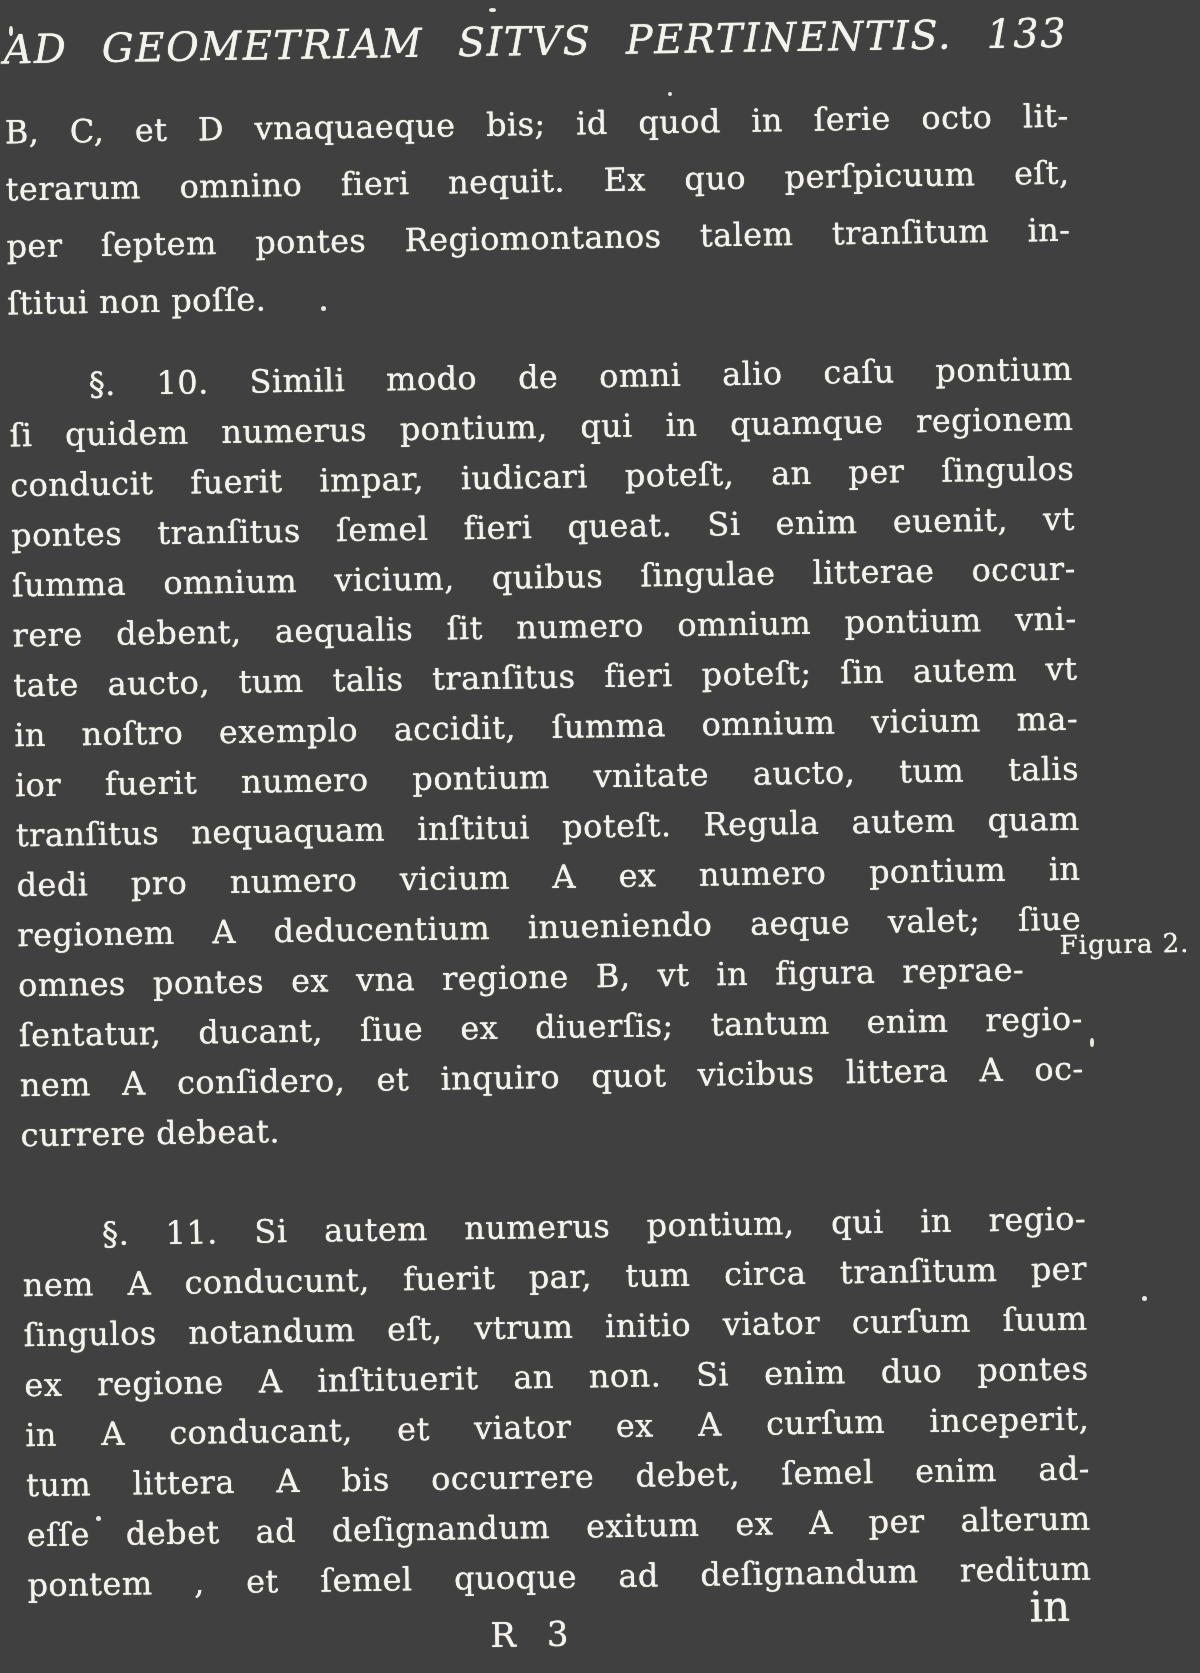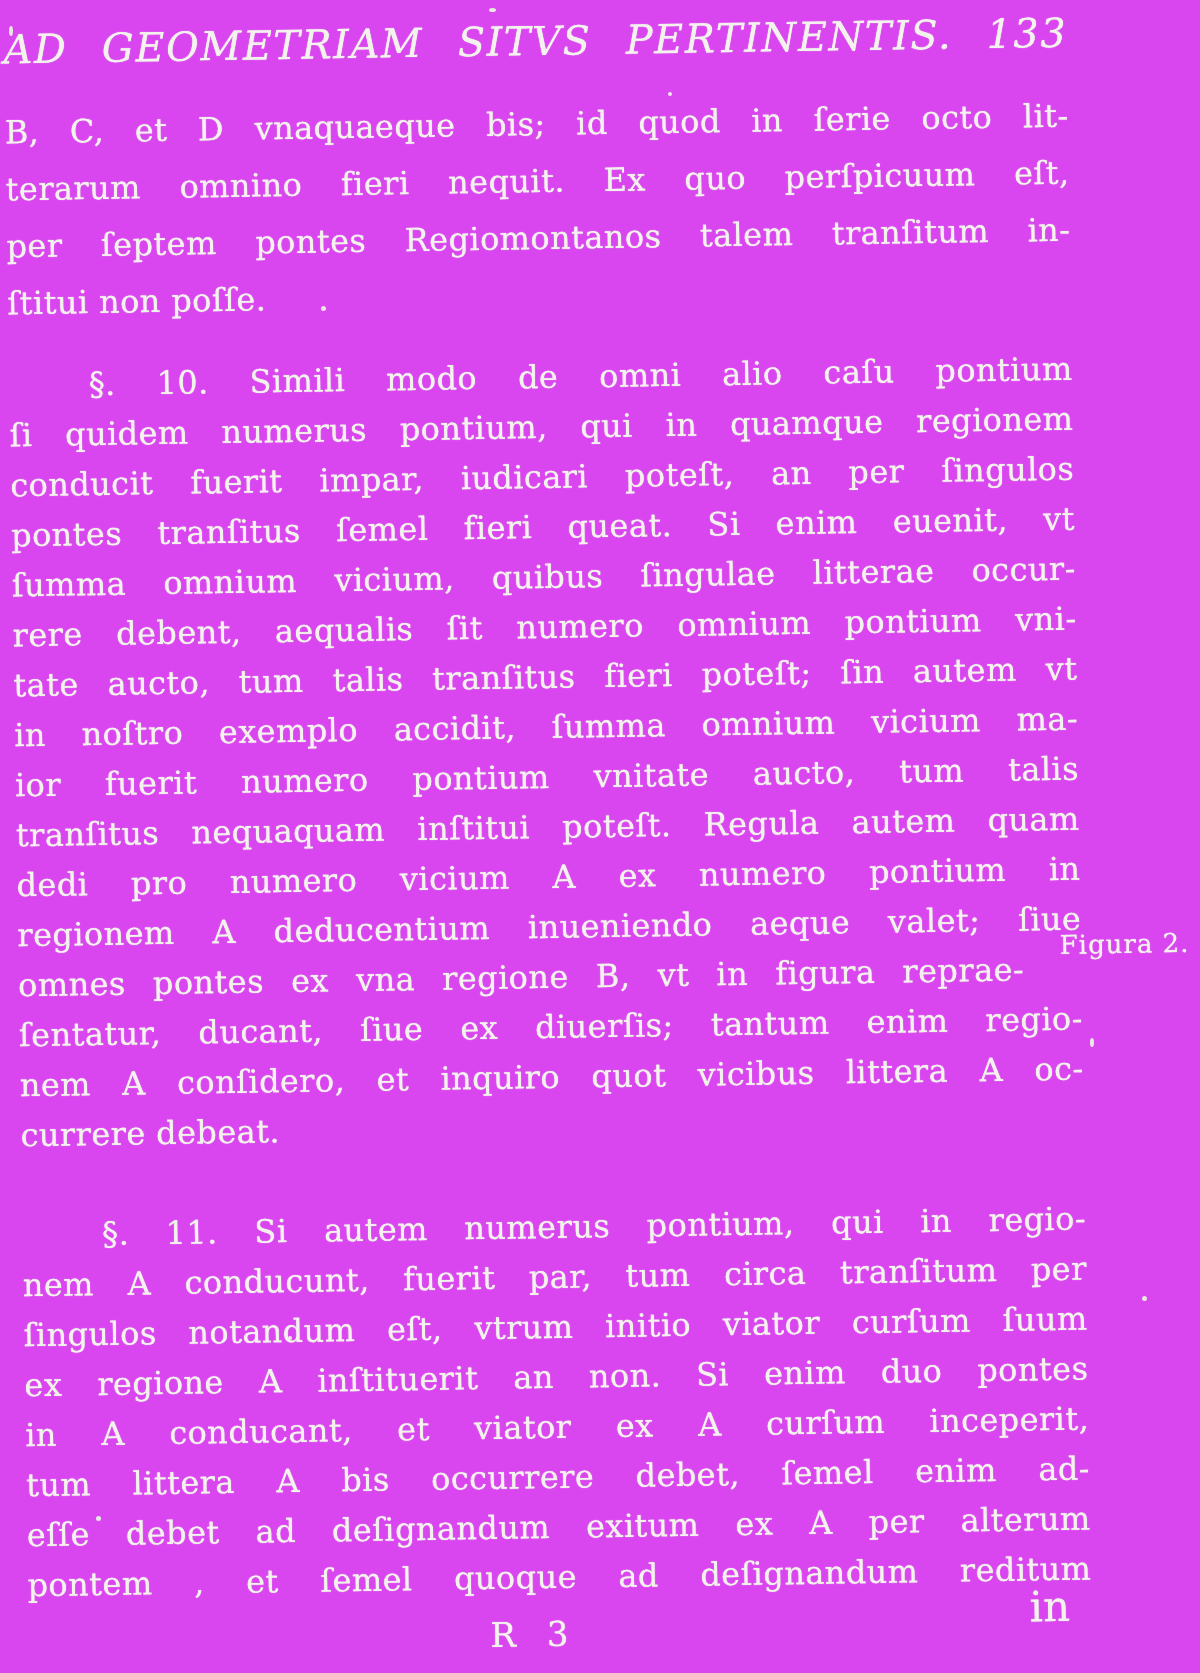--- a/index.html
+++ b/index.html
@@ -4,21 +4,21 @@
 <style>
   html, body {
     margin: 0;
     padding: 0;
     background: #000000;
   }
   .page {
     position: relative;
     width: 1200px;
     height: 1673px;
-    background: #d946ef;
+    background: #404040;
     color: #f3f2ec;
     font-family: "DejaVu Serif", "Liberation Serif", serif;
     overflow: hidden;
   }
   .content {
     position: absolute;
     left: 16px;
     top: 14px;
     width: 1064px;
     transform: rotate(-0.9deg);

